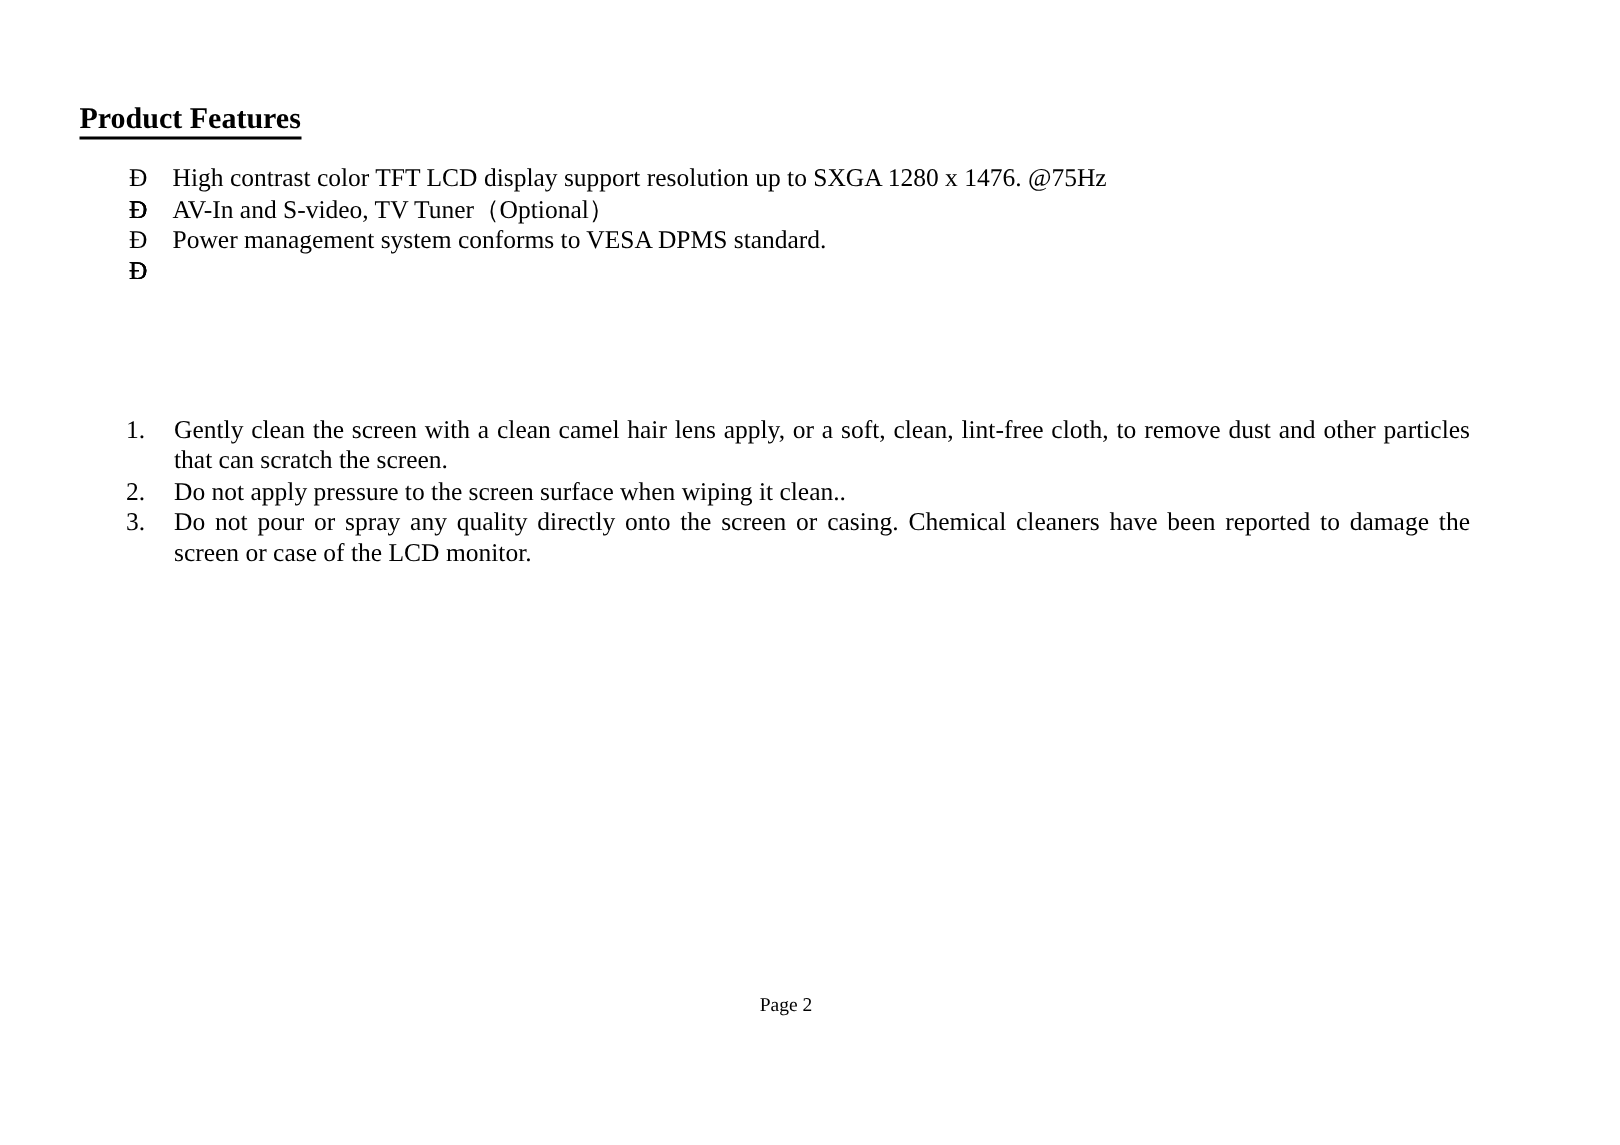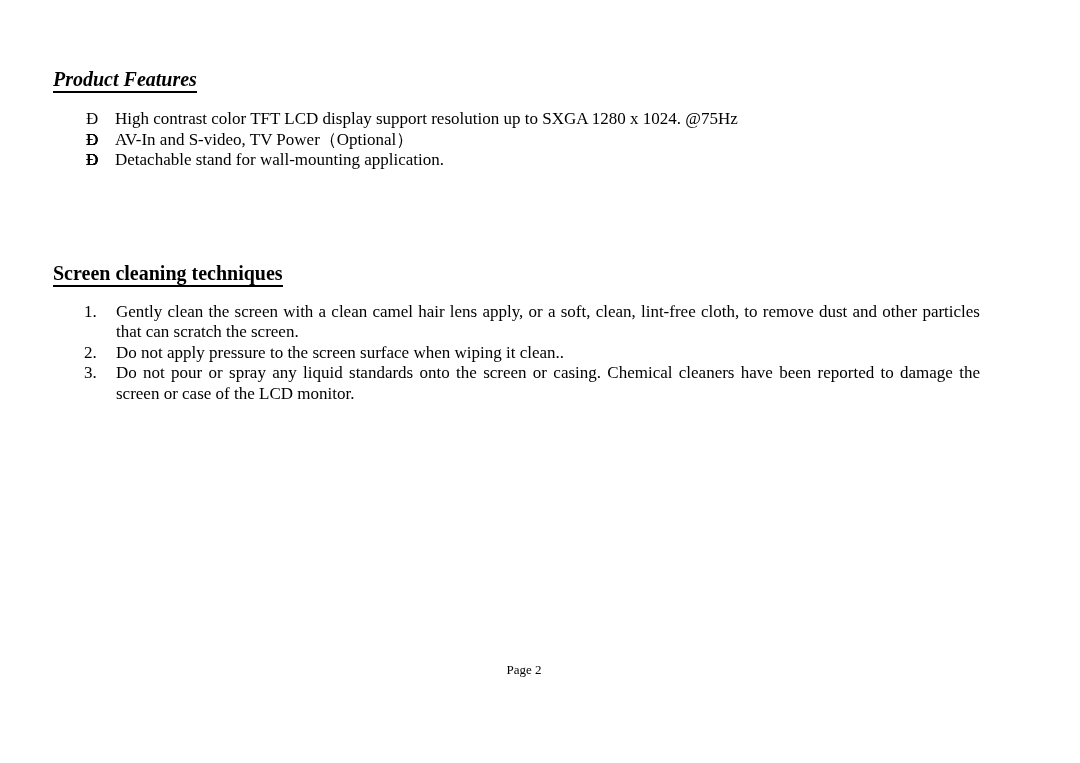--- a/index.html
+++ b/index.html
@@ -36,21 +36,21 @@
     font-family: "Liberation Serif", "DejaVu Serif", serif;
     font-weight: bold;
     font-size: 20px;
     line-height: 22px;
     letter-spacing: 0px;
     display: inline-block;
     border-bottom: 2px solid #000000;
     padding-bottom: 1px;
     white-space: nowrap;
   }
-  .heading-row-1 { margin-top: 68px; font-style: italic; }
+  .heading-row-1 { margin-top: 68px; }
   .heading-row-2 { margin-top: 0; }
 
   
   .bullet-list {
     list-style: none;
     margin: 0;
     padding: 0;
     margin-top: 16px;
   }
   .bullet-item {
@@ -116,65 +116,62 @@
 
   <div class="content">
 
     <div class="heading-row-1">
       <div class="section-heading">Product Features</div>
     </div>
 
     <ul class="bullet-list">
       <li class="bullet-item">
         <span class="bullet-marker">Ð</span>
-        <span class="body-text">High contrast color TFT LCD display support resolution up to SXGA 1280 x 1024. @75Hz</span>
+        <span class="body-text">High contrast color TFT LCD display support resolution up to SXGA 1280 x 1476. @75Hz</span>
       </li>
       <li class="bullet-item">
         <span class="bullet-marker">Ð</span>
       </li>
       <li class="bullet-item">
         <span class="bullet-marker">Ð</span>
       </li>
       <li class="bullet-item">
         <span class="bullet-marker">Ð</span>
-        <span class="body-text">AV-In and S-video, TV Power（Optional）</span>
+        <span class="body-text">AV-In and S-video, TV Tuner（Optional）</span>
+      </li>
+      <li class="bullet-item">
+        <span class="bullet-marker">Ð</span>
+        <span class="body-text">Power management system conforms to VESA DPMS standard.</span>
       </li>
       <li class="bullet-item">
         <span class="bullet-marker">Ð</span>
       </li>
       <li class="bullet-item">
         <span class="bullet-marker">Ð</span>
       </li>
       <li class="bullet-item">
         <span class="bullet-marker">Ð</span>
       </li>
-      <li class="bullet-item">
-        <span class="bullet-marker">Ð</span>
-        <span class="body-text">Detachable stand for wall-mounting application.</span>
-      </li>
     </ul>
 
     <div class="section-gap"></div>
 
-    <div class="heading-row-2">
-      <div class="section-heading">Screen cleaning techniques</div>
-    </div>
 
     <ol class="numbered-list">
       <li class="numbered-item">
         <span class="num">1.</span>
         <span class="body-text">Gently clean the screen with a clean camel hair lens apply, or a soft, clean, lint-free cloth, to remove dust and other particles that can scratch the screen.</span>
       </li>
       <li class="numbered-item single-line">
         <span class="num">2.</span>
         <span class="body-text">Do not apply pressure to the screen surface when wiping it clean..</span>
       </li>
       <li class="numbered-item">
         <span class="num">3.</span>
-        <span class="body-text">Do not pour or spray any liquid standards onto the screen or casing. Chemical cleaners have been reported to damage the screen or case of the LCD monitor.</span>
+        <span class="body-text">Do not pour or spray any quality directly onto the screen or casing. Chemical cleaners have been reported to damage the screen or case of the LCD monitor.</span>
       </li>
     </ol>
 
   </div>
 
   <div class="page-footer">
     <span>Page 2</span>
   </div>
 
 </div>

